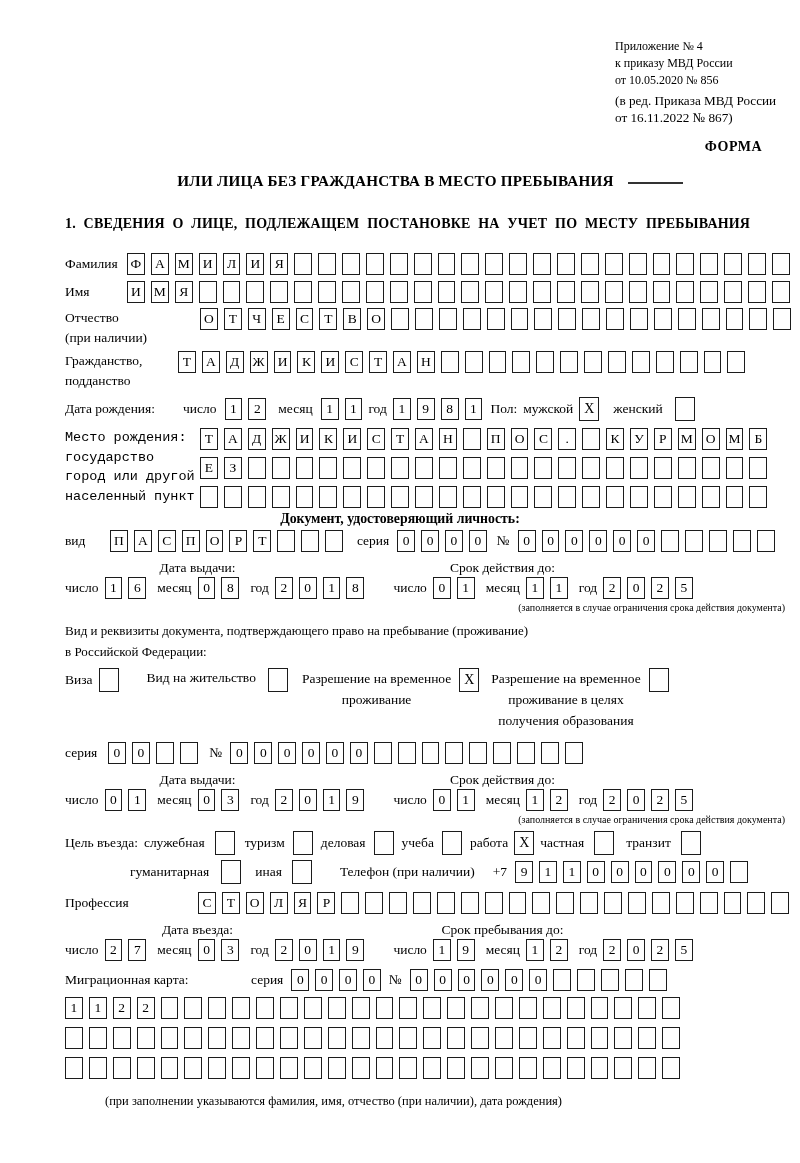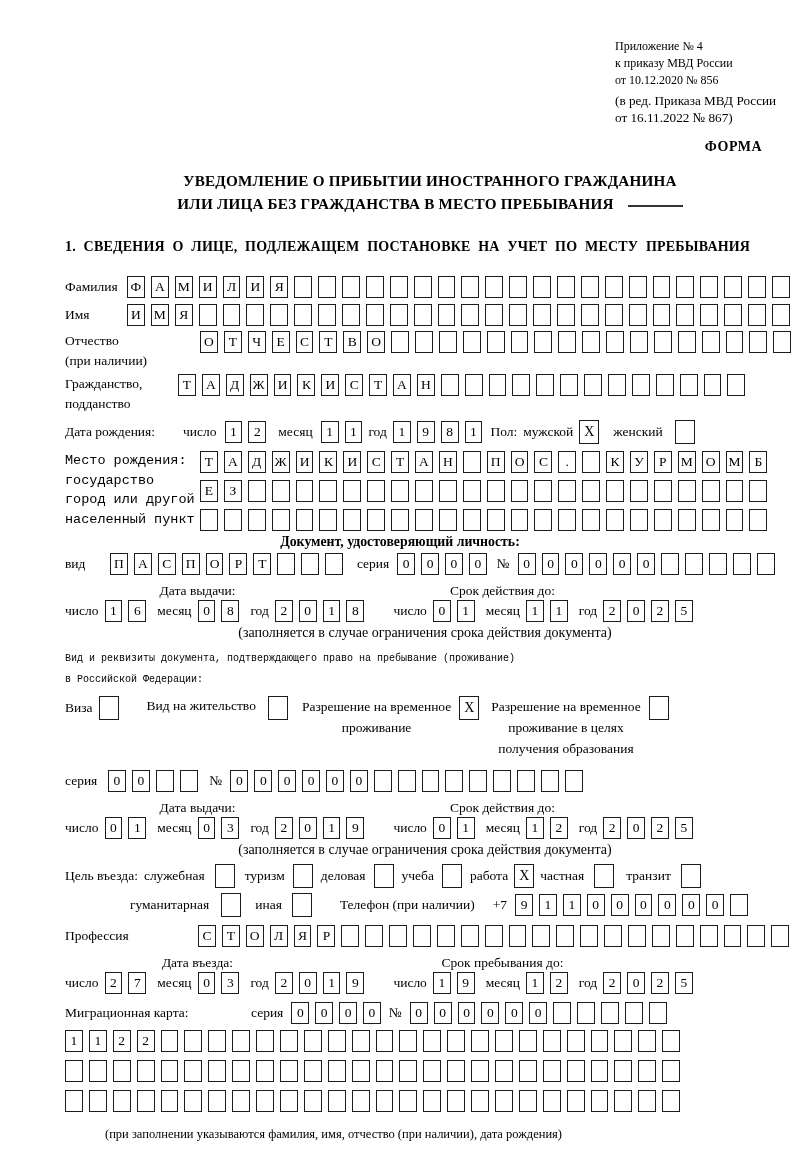--- a/index.html
+++ b/index.html
@@ -24,47 +24,46 @@
   .checkbox{box-sizing:border-box;flex:none;width:20px;height:24px;border:1.6px solid #1c1c1c;
         display:inline-flex;align-items:center;justify-content:center;font-size:14px;background:#fff;}
   .doc-heading{text-align:center;font-weight:bold;font-size:13.8px;margin-top:3px;padding-right:60px;}
   .date-headings{display:flex;margin-top:8px;font-size:13.5px;}
   .date-headings .h1{flex:0 0 265px;text-align:center;}
   .date-headings .h2{flex:0 0 345px;text-align:center;}
   .date-row{display:flex;align-items:center;margin-top:1px;}
   .dgroup{display:flex;align-items:center;flex:none;}
   .dgroup .lbl{margin-right:6px;}
   .dgroup .cellrow{margin-right:11px;}
-  .note-right{font-size:14px;text-align:center;padding-right:10px;margin-top:3px;}
-  .intro{font-size:10px;line-height:21px;margin-top:7px;font-family:Liberation Mono, monospace;}
+  .note-right{font-size:10px;text-align:right;padding-right:10px;margin-top:3px;}
+  .intro{font-size:13px;line-height:21px;margin-top:7px;}
   .multi{font-size:13.5px;line-height:21px;text-align:center;flex:none;}
   .bottom-note{font-size:12.5px;margin-top:7px;margin-left:40px;white-space:nowrap;}
   .gap6{width:6px;flex:none;} .gap8{width:8px;flex:none;} .gap10{width:10px;flex:none;}
   .gap12{width:12px;flex:none;} .gap14{width:14px;flex:none;} .gap18{width:18px;flex:none;}
   .gap28{width:28px;flex:none;}
 </style>
 </head>
 <body>
 
 <div class="page">
   <div class="inner">
 
     <div class="appendix">
       <div>Приложение № 4</div>
       <div>к приказу МВД России</div>
-      <div>от 10.12.2020 № 856</div>
+      <div>от 10.05.2020 № 856</div>
     </div>
     <div class="revision">
       <div>(в ред. Приказа МВД России</div>
       <div>от 16.11.2022 № 867)</div>
     </div>
     <div class="forma">ФОРМА</div>
 
     <div class="title">
-      <div>УВЕДОМЛЕНИЕ О ПРИБЫТИИ ИНОСТРАННОГО ГРАЖДАНИНА</div>
       <div><span>ИЛИ ЛИЦА БЕЗ ГРАЖДАНСТВА В МЕСТО ПРЕБЫВАНИЯ</span><span class="title-underline"></span></div>
     </div>
 
     <div class="section-heading">1. СВЕДЕНИЯ О ЛИЦЕ, ПОДЛЕЖАЩЕМ ПОСТАНОВКЕ НА УЧЕТ ПО МЕСТУ ПРЕБЫВАНИЯ</div>
 
     <div class="row" style="margin-top:21px;">
       <span class="lbl" style="width:62px;">Фамилия</span>
       <span class="cellrow">
           <span class="cell">Ф</span>
           <span class="cell">А</span>

